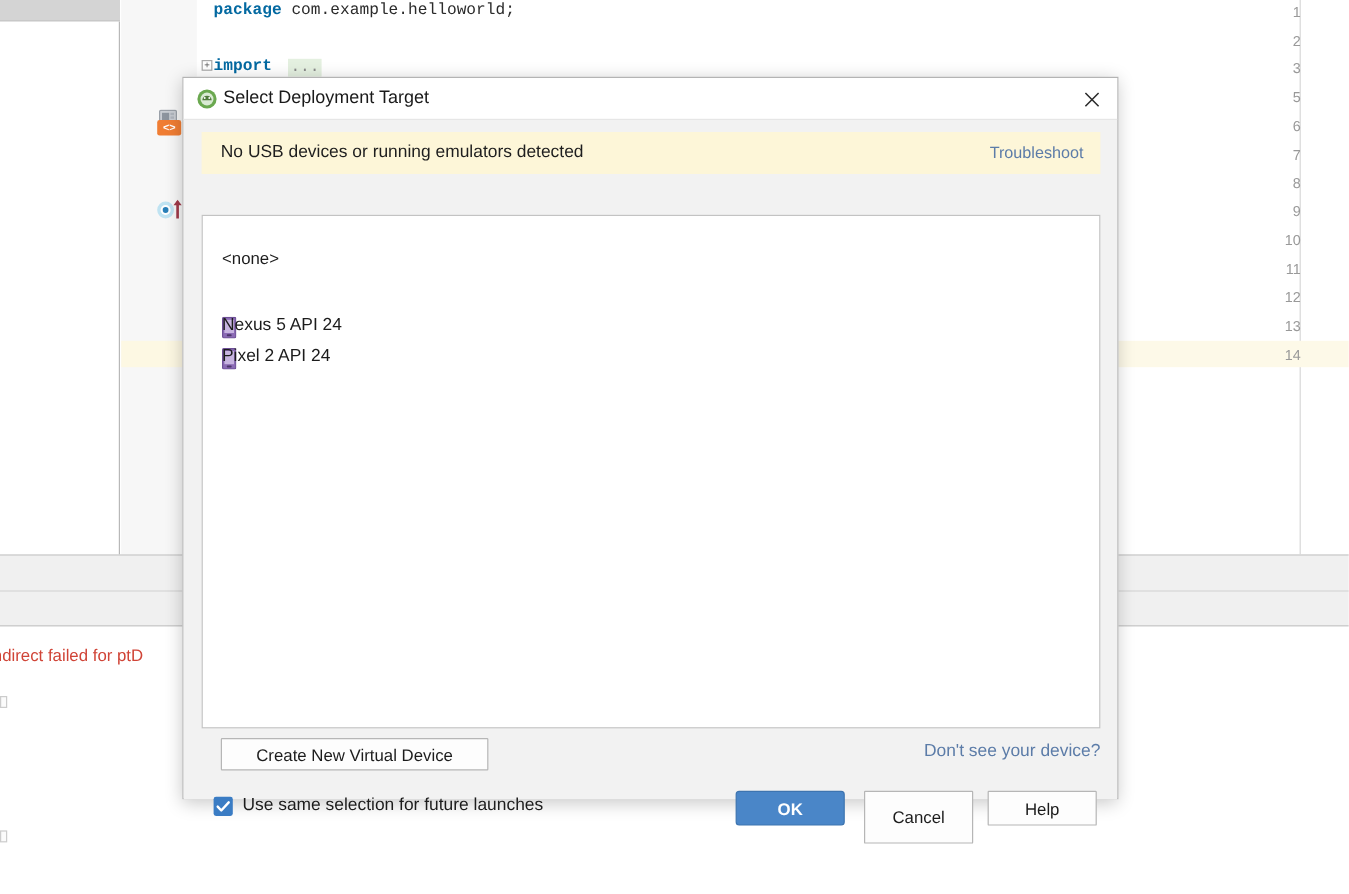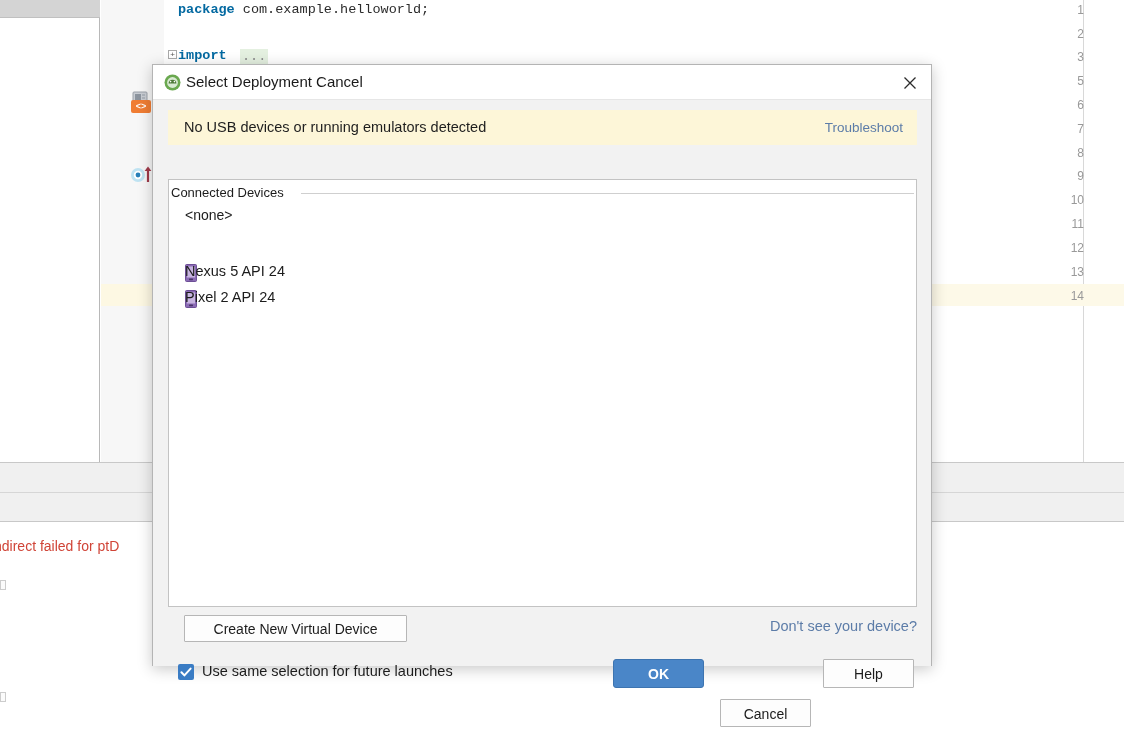--- a/index.html
+++ b/index.html
@@ -201,21 +201,21 @@
     font-family:"Liberation Sans", sans-serif;
   }
 
   .btn-ok {
     position:absolute; left:460px; top:559px; width:91px; height:29px;
     background:#4a86c8; border:1px solid #3d74b0; border-radius:3px;
     color:#ffffff; font-size:14px; font-weight:bold;
     font-family:"Liberation Sans", sans-serif; cursor:pointer;text-align:center;
   }
   .btn-cancel {
-    position:absolute; left:567px; top:559px; width:91px; height:28px; line-height:27px; text-align:center;margin-top:40px;
+    position:absolute; left:567px; top:559px; width:91px; height:44px; line-height:27px; text-align:center;
   }
   .btn-help {
     position:absolute; left:670px; top:559px; width:91px; height:29px; line-height:27px; text-align:center;
   }
 </style>
 </head>
 <body>
 
 <div id="root">
 
@@ -277,39 +277,35 @@
   <div class="dialog">
 
     <div class="dlg-titlebar">
       <svg class="dlg-icon" viewBox="0 0 17 17">
         <circle cx="8.5" cy="8.5" r="8" fill="#6aa84f"></circle>
         <circle cx="8.5" cy="8.5" r="5.4" fill="#d9ead3"></circle>
         <path d="M4.6 9.6 a3.9 3.9 0 0 1 7.8 0 Z" fill="#4f7a3a"></path>
         <circle cx="6.6" cy="7.6" r="0.8" fill="#ffffff"></circle>
         <circle cx="10.4" cy="7.6" r="0.8" fill="#ffffff"></circle>
       </svg>
-      <div class="dlg-title">Select Deployment Cancel</div>
+      <div class="dlg-title">Select Deployment Target</div>
       <svg class="dlg-close" viewBox="0 0 22 22">
         <path d="M5.5 5.5 L16.5 16.5 M16.5 5.5 L5.5 16.5" stroke="#2b2b2b" stroke-width="1.3"></path>
       </svg>
     </div>
 
     <div class="dlg-body">
 
       <div class="warn-banner">
         <div class="warn-text">No USB devices or running emulators detected</div>
         <div class="warn-link">Troubleshoot</div>
       </div>
 
       <div class="device-panel">
 
-        <div class="group-row" style="top:5px;">
-          <span class="group-label">Connected Devices</span>
-          <span class="group-rule" style="left:132px;"></span>
-        </div>
         <div class="device-row" style="top:25px;">
           <span class="device-none">&lt;none&gt;</span>
         </div>
 
 
         <div class="device-row" style="top:81px;">
           <svg class="device-phone-icon" viewBox="0 0 12 18">
             <rect x="0.5" y="0.5" width="11" height="17" rx="1" fill="#8b6bb5" stroke="#6d4f96"></rect>
             <rect x="2" y="2.5" width="8" height="11" fill="#c7b4e0"></rect>
             <rect x="4" y="14.6" width="4" height="1.6" rx="0.6" fill="#4a3568"></rect>

